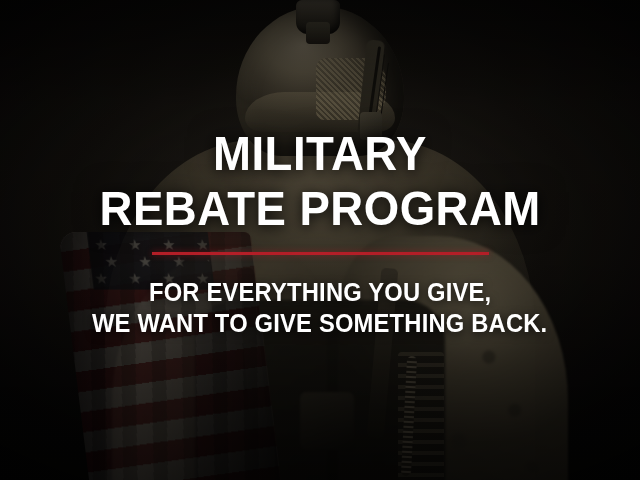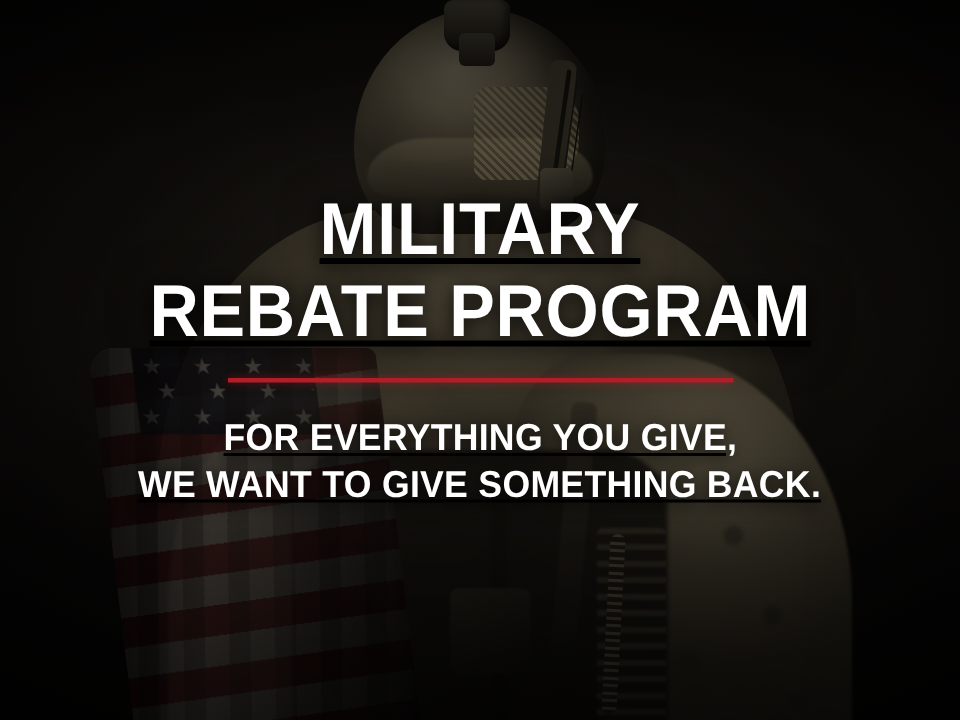--- a/index.html
+++ b/index.html
@@ -212,21 +212,20 @@
     background:
       linear-gradient(180deg, rgba(0,0,0,.55) 0%, rgba(0,0,0,.30) 22%, rgba(0,0,0,.34) 55%, rgba(0,0,0,.62) 100%),
       radial-gradient(135% 105% at 50% 48%, rgba(0,0,0,0) 18%, rgba(0,0,0,.48) 62%, rgba(0,0,0,.92) 100%);
   }
 
   
   .content{
     position:absolute;inset:0;
     display:flex;flex-direction:column;align-items:center;
     text-align:center;
-    text-decoration:underline;
   }
   .headline{
     margin:0;
     color:#ffffff;
     font-weight:700;
     font-size:49px;
     line-height:55px;
     letter-spacing:.5px;
     transform:scaleX(.93);
     text-shadow:0 2px 12px rgba(0,0,0,.75), 0 0 28px rgba(0,0,0,.55);

